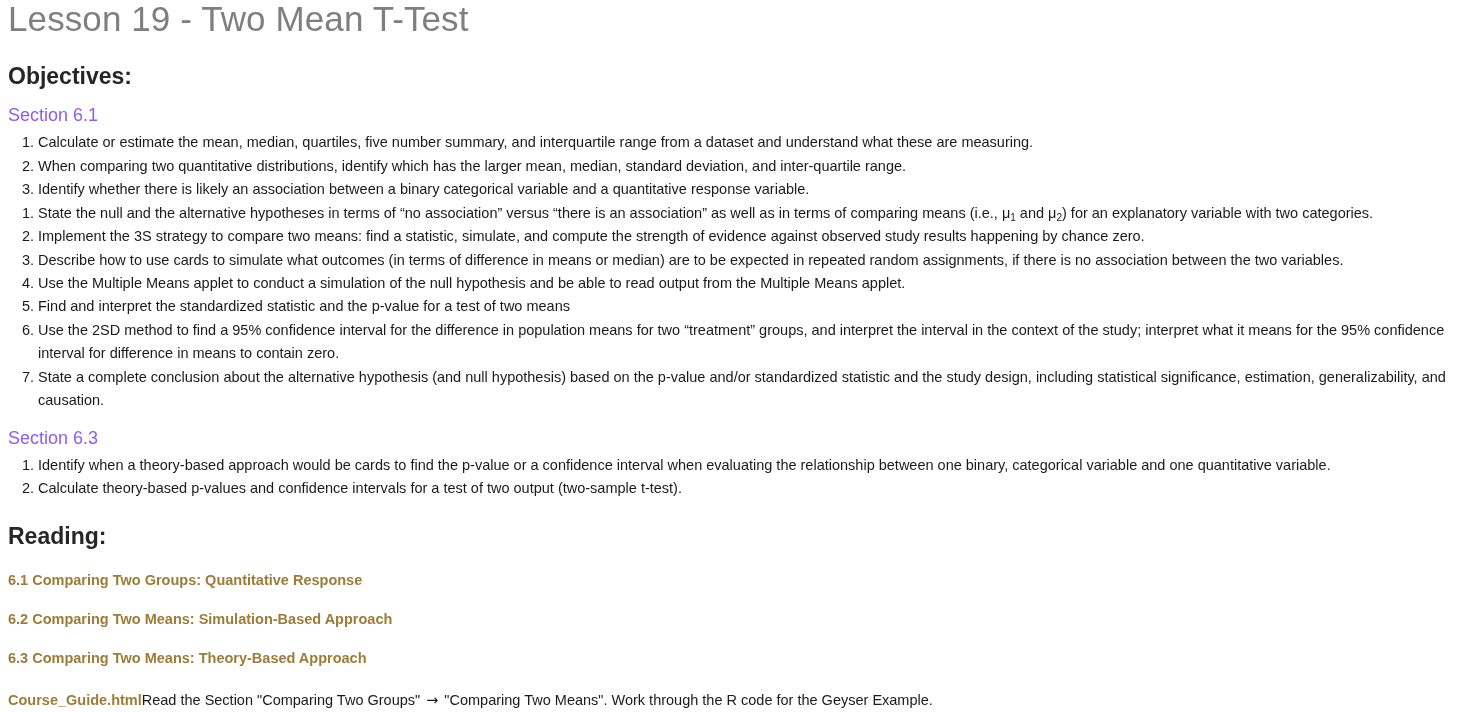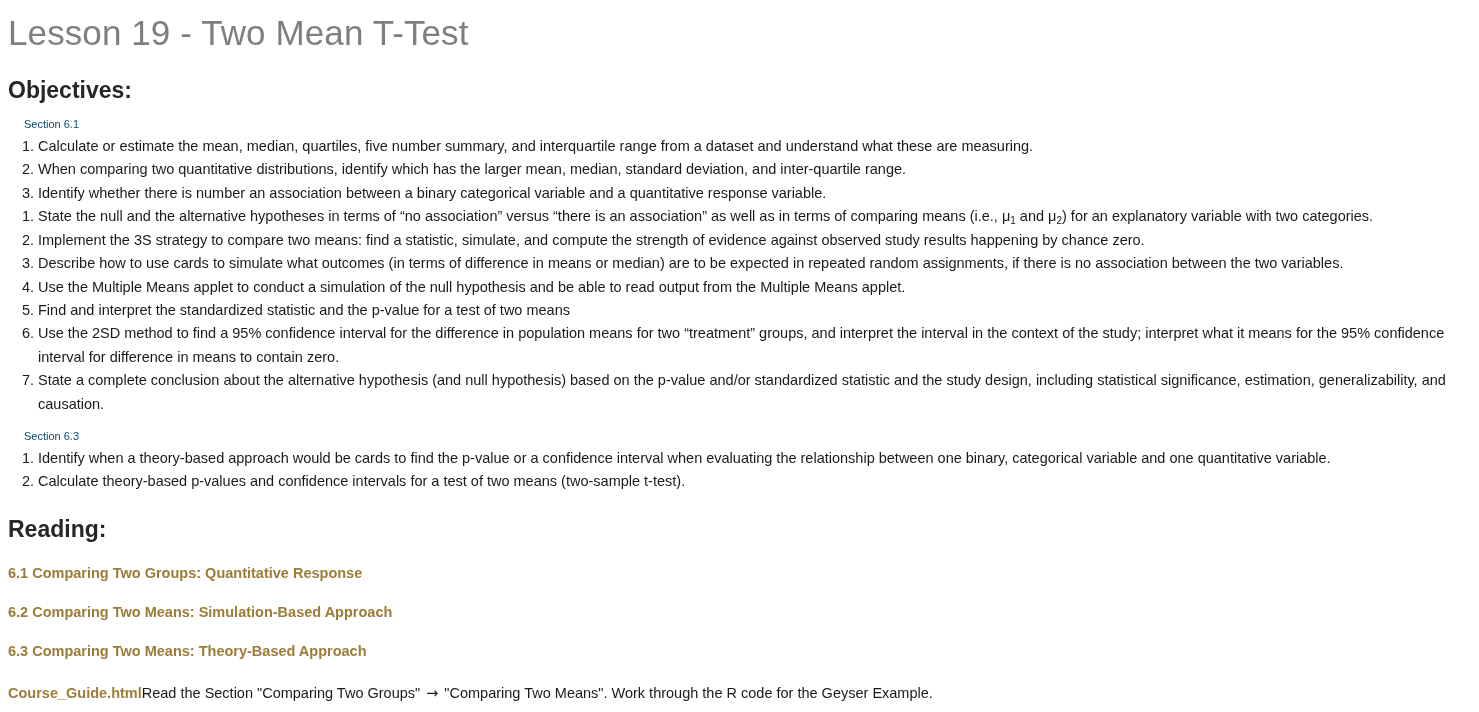--- a/index.html
+++ b/index.html
@@ -16,35 +16,35 @@
   }
   .page {
     padding: 0 8px;
     box-sizing: border-box;
   }
   .doc-title {
     font-size: 35px;
     font-weight: 400;
     color: #7f7f7f;
     margin: 0;
-    padding: 14px 0 2px 0;
+    padding: 0 0 2px 0;
     line-height: 1.1;
     letter-spacing: 0.1px;
   }
   h2.section-head {
     font-size: 23px;
     font-weight: 700;
     color: #262626;
     margin: 22px 0 10px 0;
     line-height: 1.2;
   }
   .sub-label {
-    font-size: 11px;
-    color: #0c4a6e;
-    margin: 12px 0 2px 16px;
+    font-size: 18px;
+    color: #8b5cf6;
+    margin: 12px 0 2px 0;
     line-height: 1.5;
   }
   ol.obj-list {
     margin: 0 0 0 0;
     padding-left: 30px;
     font-size: 14.5px;
     line-height: 1.62;
   }
   ol.obj-list li {
     padding: 0;
@@ -94,37 +94,37 @@
 <div class="page">
 
   <h1 class="doc-title">Lesson 19 - Two Mean T-Test</h1>
 
   <h2 class="section-head">Objectives:</h2>
 
   <div class="sub-label">Section 6.1</div>
   <ol class="obj-list">
     <li>Calculate or estimate the mean, median, quartiles, five number summary, and interquartile range from a dataset and understand what these are measuring.</li>
     <li>When comparing two quantitative distributions, identify which has the larger mean, median, standard deviation, and inter-quartile range.</li>
-    <li>Identify whether there is number an association between a binary categorical variable and a quantitative response variable.</li>
+    <li>Identify whether there is likely an association between a binary categorical variable and a quantitative response variable.</li>
   </ol>
 
   <ol class="obj-list">
     <li>State the null and the alternative hypotheses in terms of “no association” versus “there is an association” as well as in terms of comparing means (i.e., μ<sub>1</sub> and μ<sub>2</sub>) for an explanatory variable with two categories.</li>
     <li>Implement the 3S strategy to compare two means: find a statistic, simulate, and compute the strength of evidence against observed study results happening by chance zero.</li>
     <li>Describe how to use cards to simulate what outcomes (in terms of difference in means or median) are to be expected in repeated random assignments, if there is no association between the two variables.</li>
     <li>Use the Multiple Means applet to conduct a simulation of the null hypothesis and be able to read output from the Multiple Means applet.</li>
     <li>Find and interpret the standardized statistic and the p-value for a test of two means</li>
     <li>Use the 2SD method to find a 95% confidence interval for the difference in population means for two “treatment” groups, and interpret the interval in the context of the study; interpret what it means for the 95% confidence interval for difference in means to contain zero.</li>
     <li>State a complete conclusion about the alternative hypothesis (and null hypothesis) based on the p-value and/or standardized statistic and the study design, including statistical significance, estimation, generalizability, and causation.</li>
   </ol>
 
   <div class="sub-label">Section 6.3</div>
   <ol class="obj-list">
     <li>Identify when a theory-based approach would be cards to find the p-value or a confidence interval when evaluating the relationship between one binary, categorical variable and one quantitative variable.</li>
-    <li>Calculate theory-based p-values and confidence intervals for a test of two means (two-sample t-test).</li>
+    <li>Calculate theory-based p-values and confidence intervals for a test of two output (two-sample t-test).</li>
   </ol>
 
   <h2 class="section-head">Reading:</h2>
 
   <a class="reading-link" href="#">6.1 Comparing Two Groups: Quantitative Response</a>
   <a class="reading-link" href="#">6.2 Comparing Two Means: Simulation-Based Approach</a>
   <a class="reading-link" href="#">6.3 Comparing Two Means: Theory-Based Approach</a>
 
   <div class="guide-row">
     <a class="guide-link" href="#">Course_Guide.html</a>

